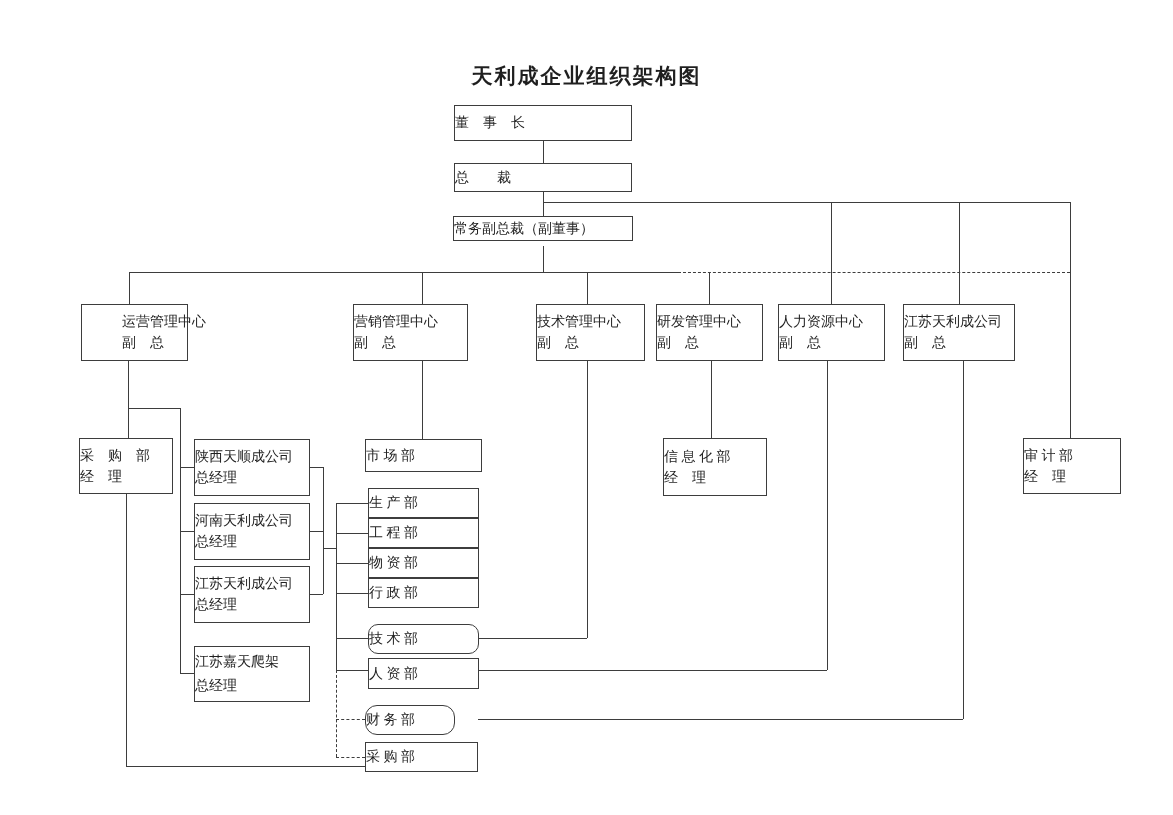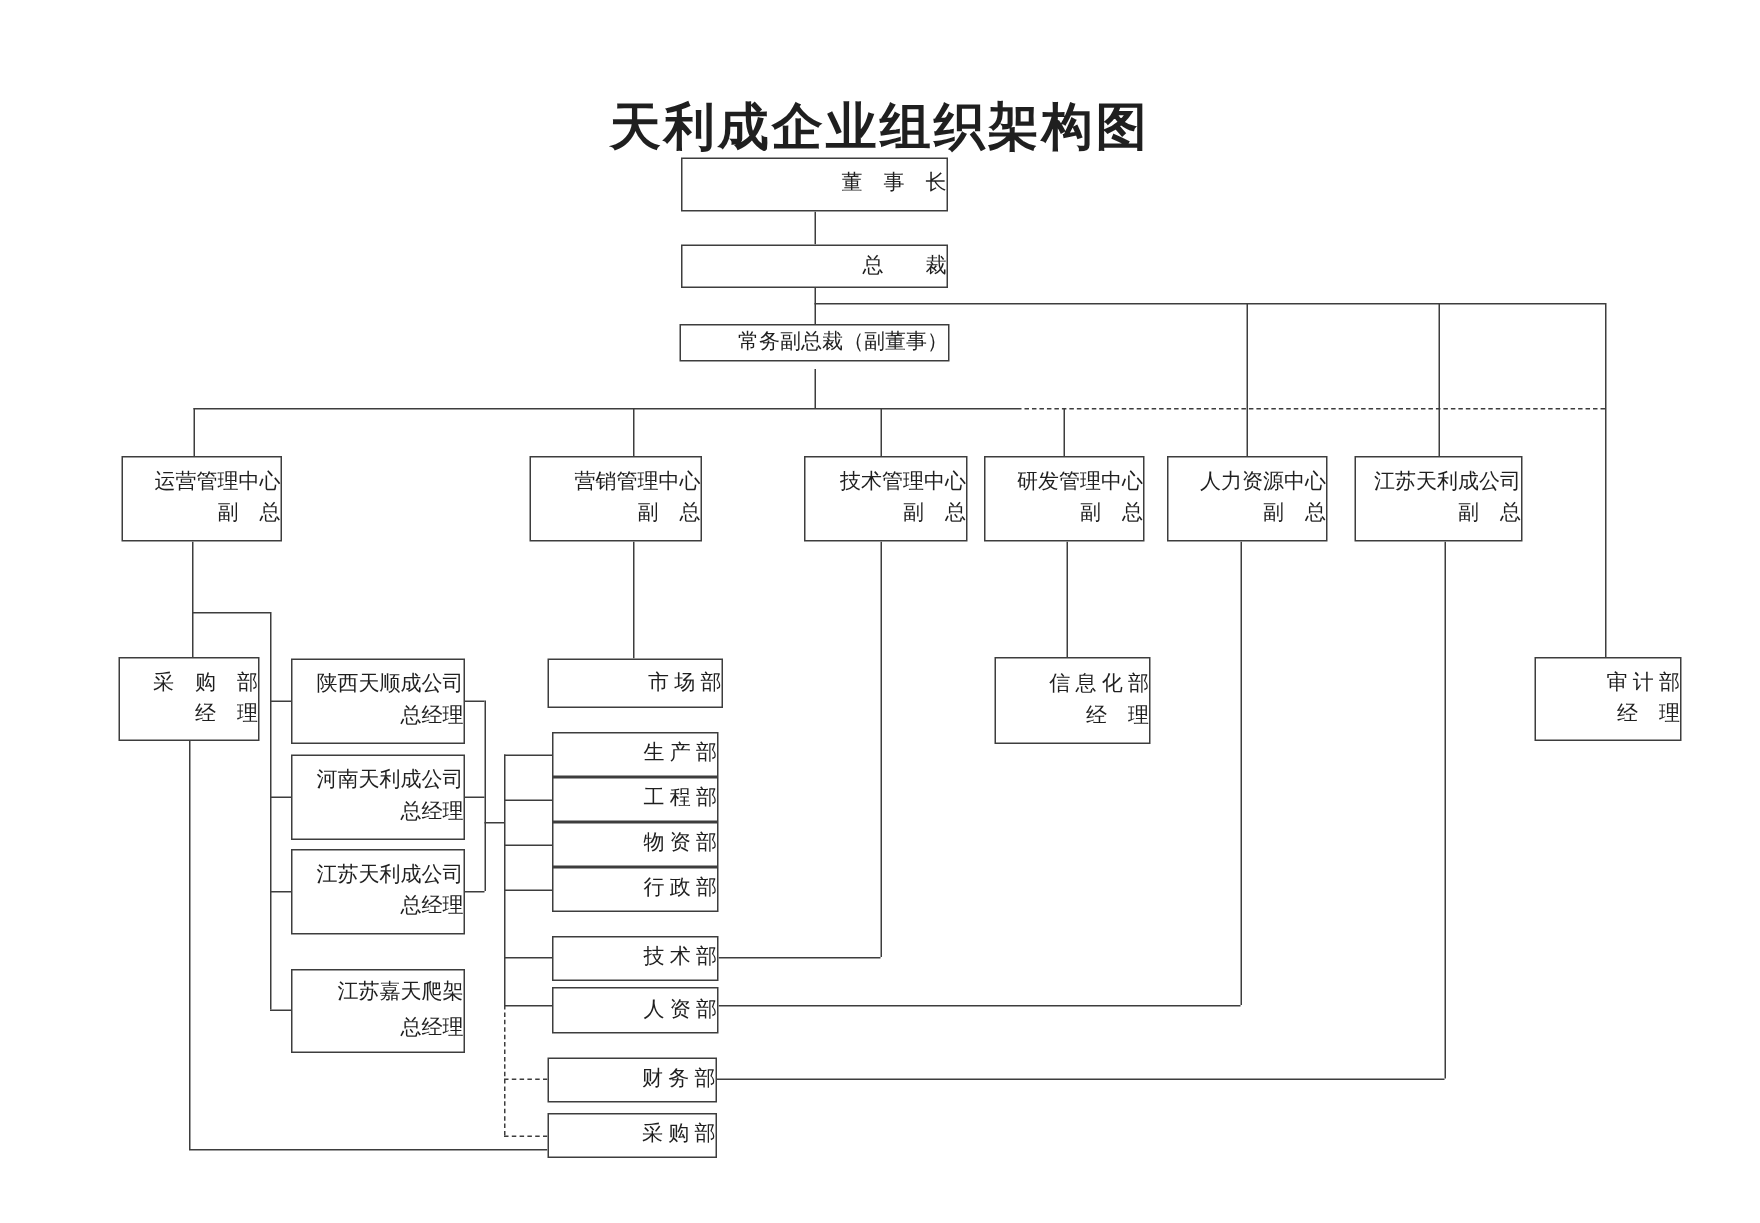--- a/index.html
+++ b/index.html
@@ -7,30 +7,30 @@
     position:relative;
     width:1173px;height:815px;
     background:#ffffff;
     font-family:"Liberation Serif","DejaVu Serif",serif;
     color:#1f1f1f;
     overflow:hidden;
   }
   .chart-title{
     position:absolute;left:0;top:62px;width:1173px;
     text-align:center;
-    font-size:34px;font-weight:bold;letter-spacing:2px;
+    font-size:21px;font-weight:bold;letter-spacing:2px;
     white-space:pre;
   }
   .box{
     position:absolute;
     box-sizing:border-box;
     border:1px solid #3d3d3d;
     background:#ffffff;
     display:flex;flex-direction:column;
-    align-items:flex-end;justify-content:center;
+    align-items:flex-start;justify-content:center;
     gap:7px;
     font-size:14px;line-height:1;
     text-align:center;
   }
   .box .bl{white-space:pre;display:block;}
   .ln{position:absolute;}
   .ln.h{height:0;border-top:1px solid #3d3d3d;}
   .ln.v{width:0;border-left:1px solid #3d3d3d;}
   .ln.h.dash{border-top-style:dashed;}
   .ln.v.dash{border-left-style:dashed;}
@@ -149,27 +149,27 @@
       </div>
       <div class="box" style="left: 368px; top: 518px; width: 111px; height: 30px;">
         <span class="bl">工 程 部</span>
       </div>
       <div class="box" style="left: 368px; top: 548px; width: 111px; height: 30px;">
         <span class="bl">物 资 部</span>
       </div>
       <div class="box" style="left: 368px; top: 578px; width: 111px; height: 30px;">
         <span class="bl">行 政 部</span>
       </div>
-      <div class="box" style="left: 368px; top: 624px; width: 111px; height: 30px;">
+      <div class="box" style="left: 368px; top: 624px; width: 111px; height: 30px; border-radius: 10px;">
         <span class="bl">技 术 部</span>
       </div>
       <div class="box" style="left: 368px; top: 658px; width: 111px; height: 31px;">
         <span class="bl">人 资 部</span>
       </div>
-      <div class="box" style="left: 365px; top: 705px; width: 113px; height: 30px;">
+      <div class="box" style="left: 365px; top: 705px; width: 90px; height: 30px; border-radius: 12px;">
         <span class="bl">财 务 部</span>
       </div>
       <div class="box" style="left: 365px; top: 742px; width: 113px; height: 30px;">
         <span class="bl">采 购 部</span>
       </div>
       <div class="box" style="left: 663px; top: 438px; width: 104px; height: 58px;">
         <span class="bl">信 息 化 部</span>
         <span class="bl">经　理</span>
       </div>
       <div class="box" style="left: 1023px; top: 438px; width: 98px; height: 56px;">

